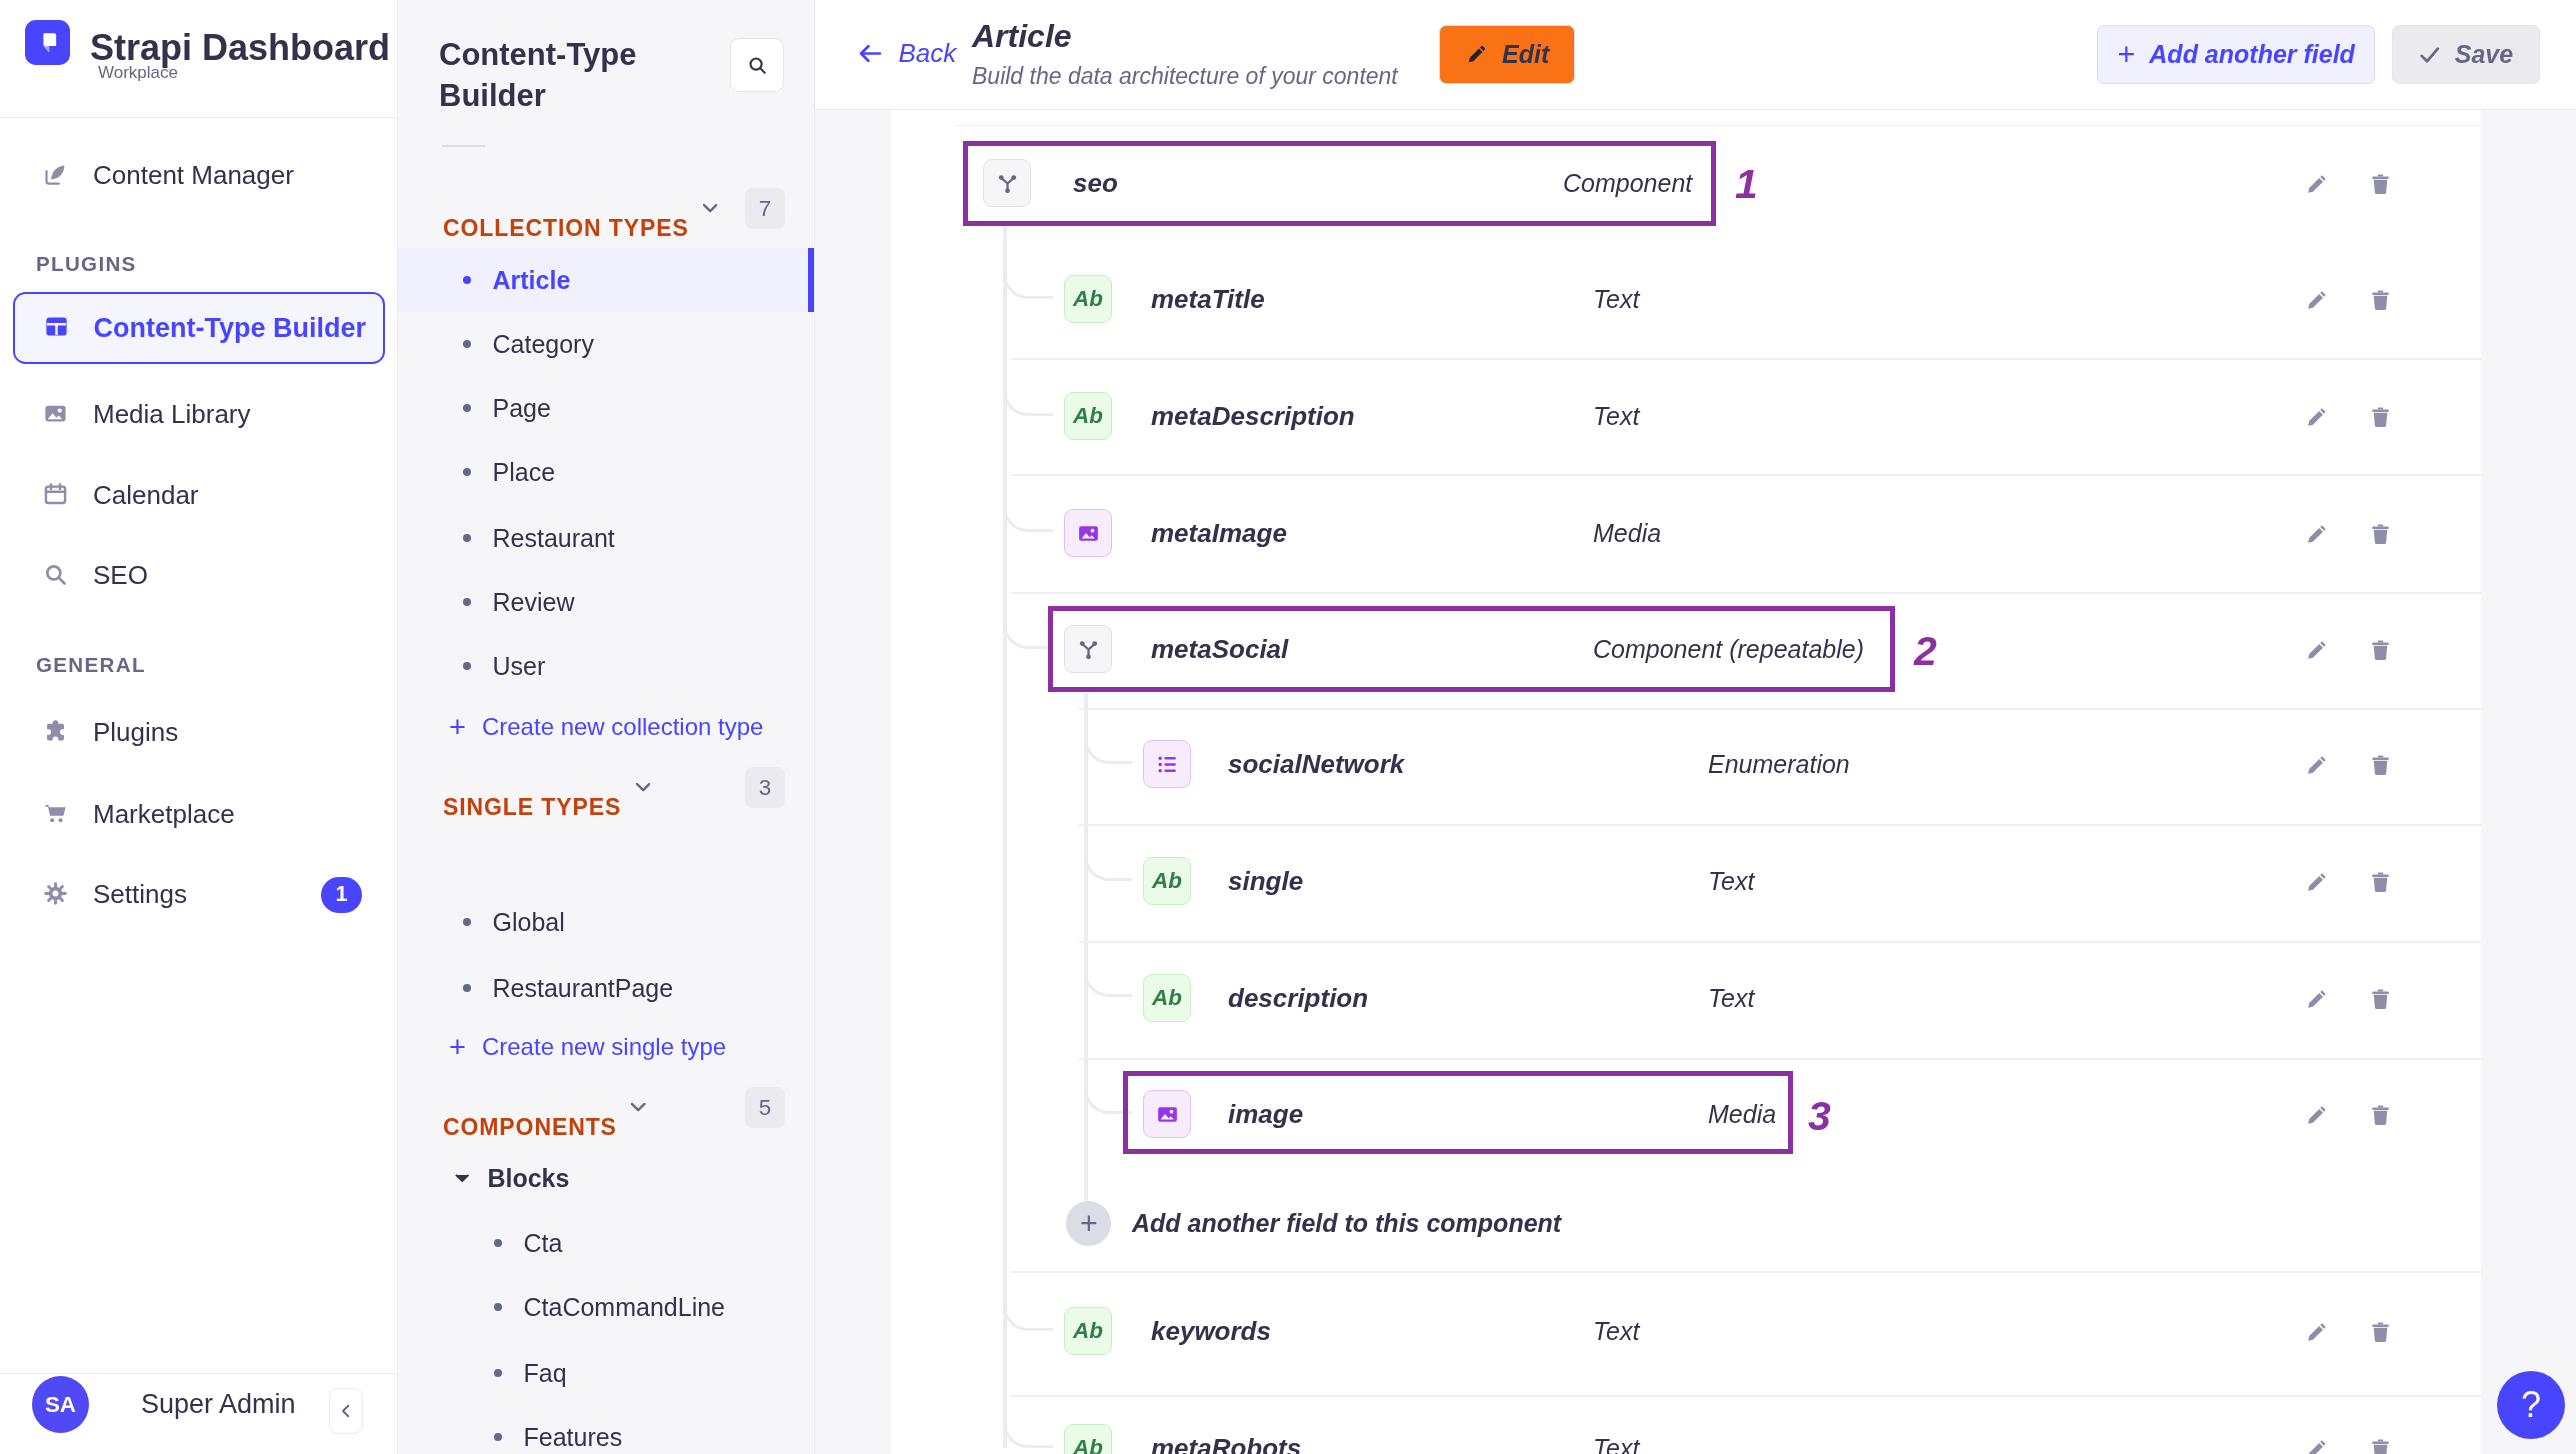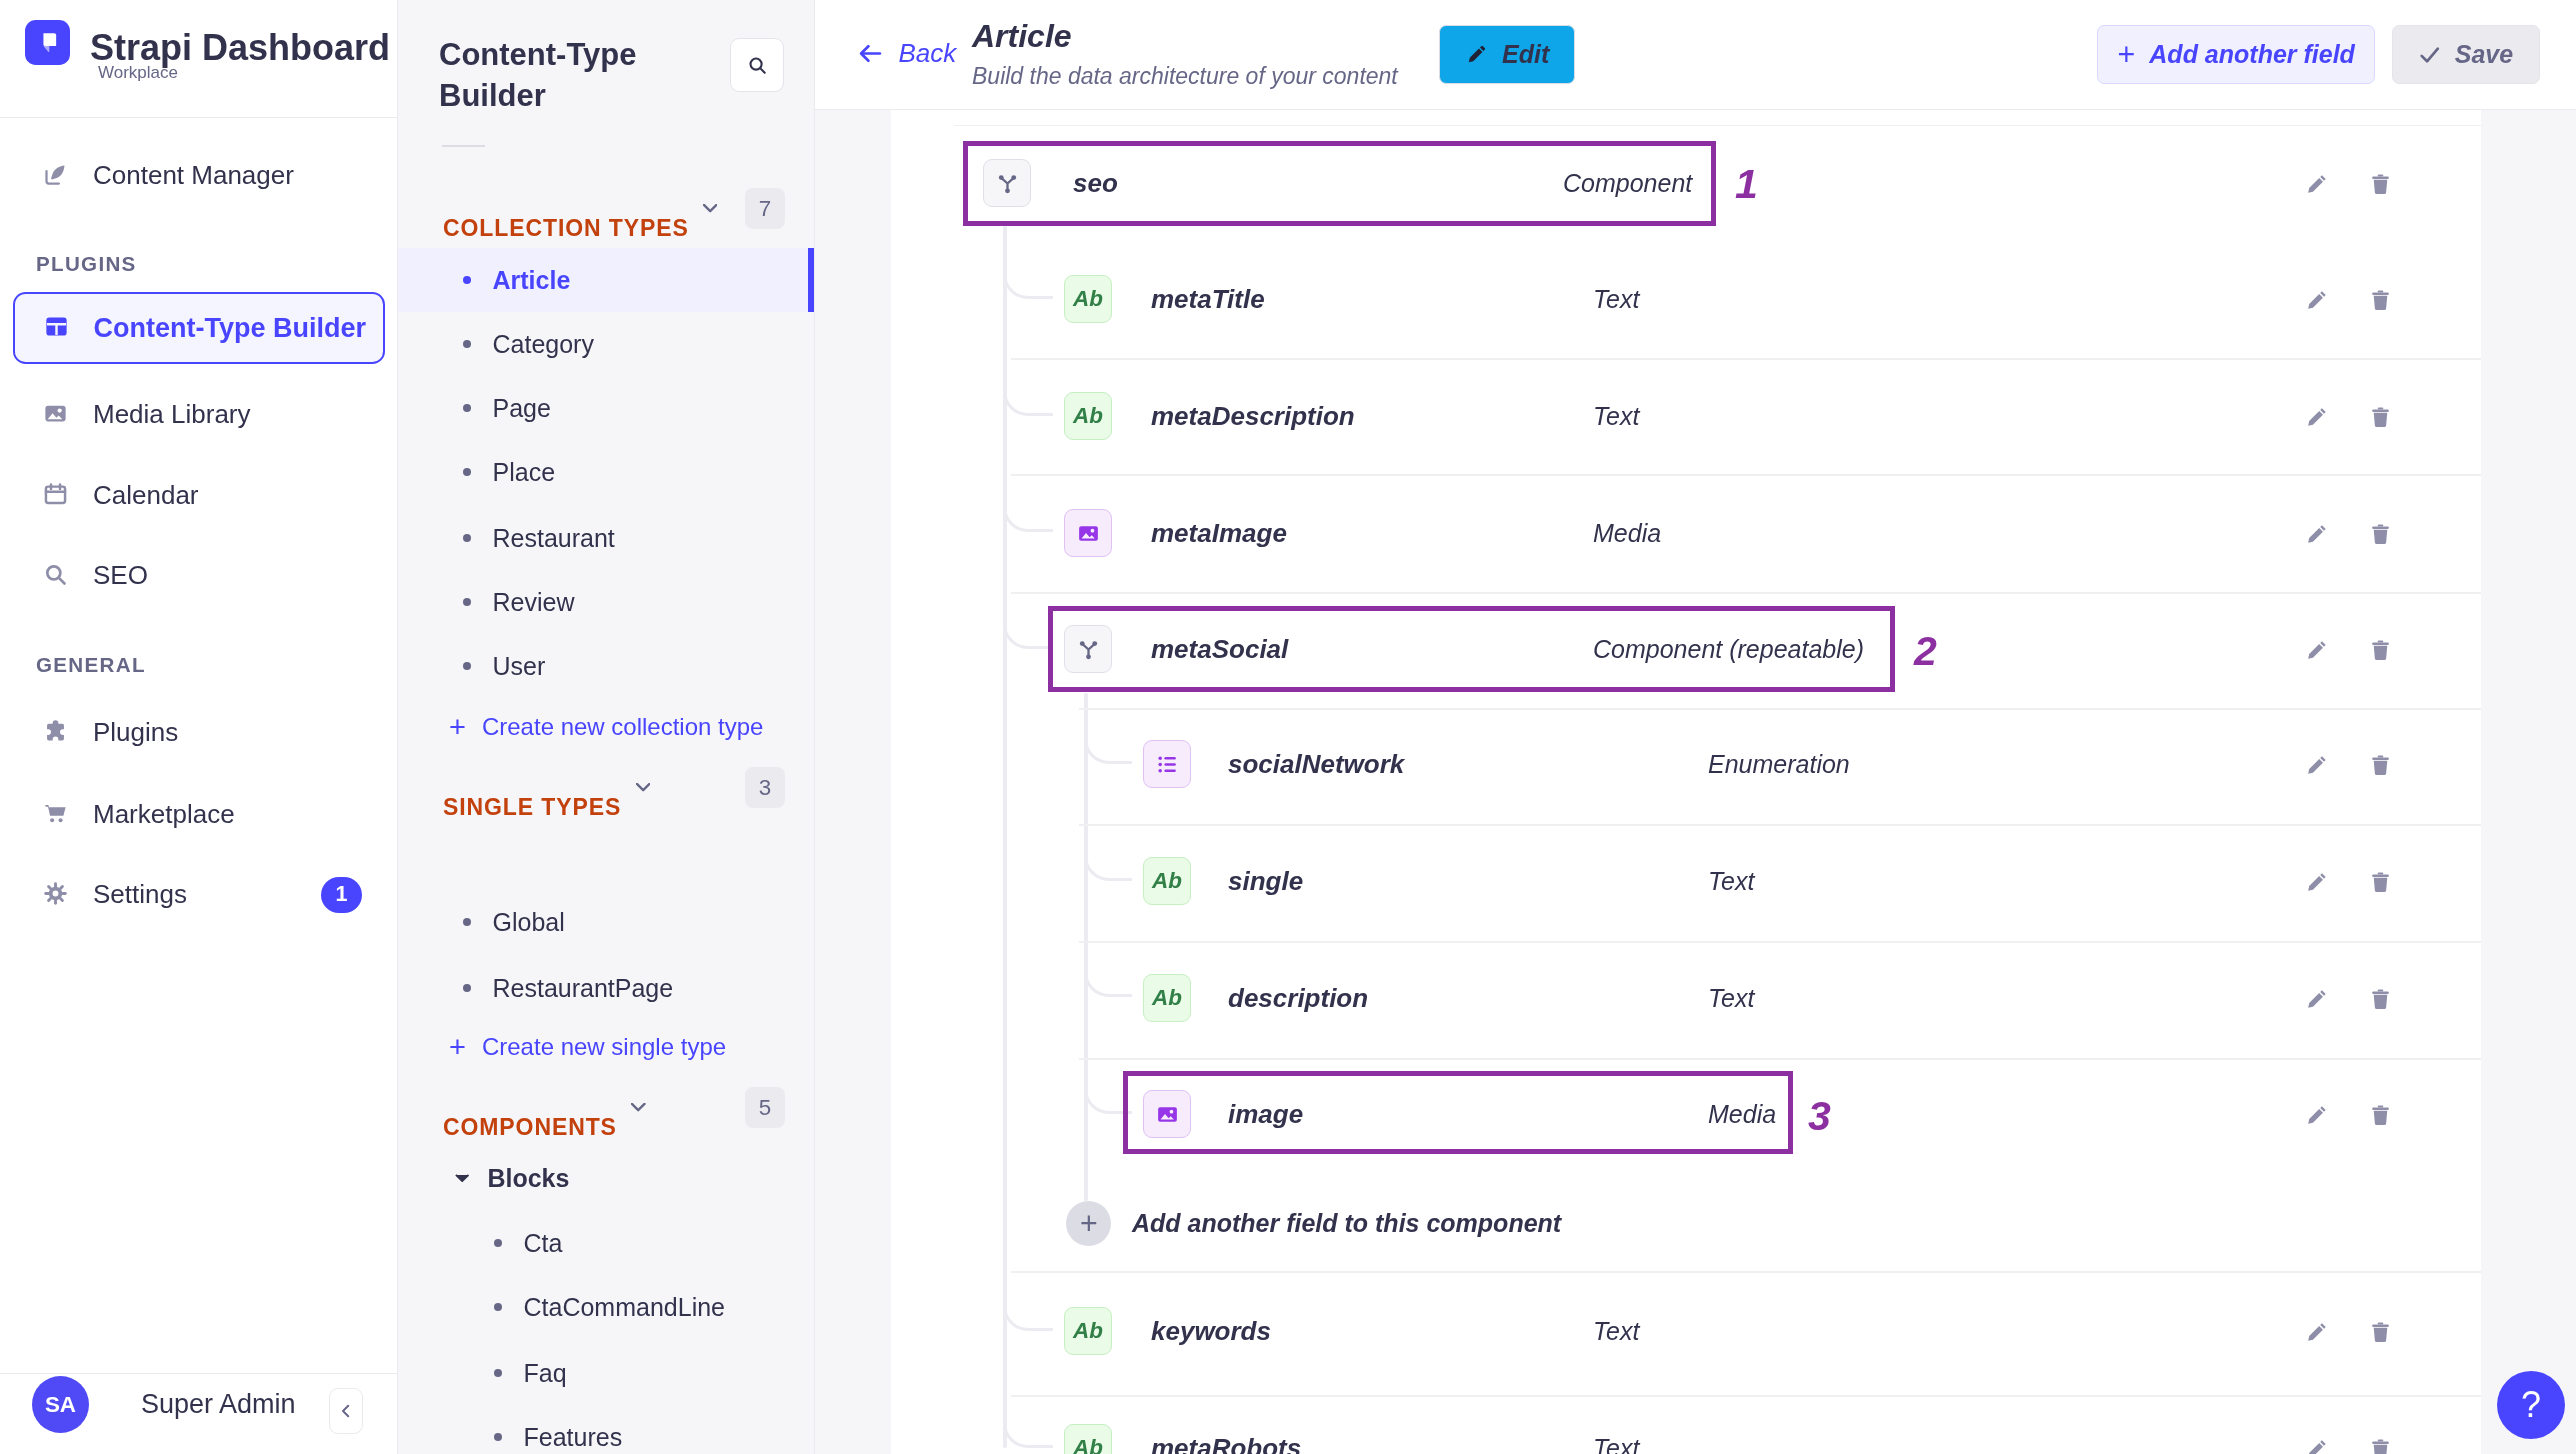--- a/index.html
+++ b/index.html
@@ -45,21 +45,21 @@
   .p-link .lbl { font-size:24px; color:#4945ff; }
 
   
   #main { position:absolute; left:815px; top:0; width:1761px; height:1454px;font-style:italic; }
   #mhead { position:absolute; left:0; top:0; right:0; height:110px; background:#fff; border-bottom:0.9px solid #eaeaef; }
   .back { position:absolute; left:42px; top:38px; display:flex; align-items:center; gap:14.4px; cursor:pointer; }
   .back .lbl { font-size:26px; color:#4945ff; }
   .mtitle { position:absolute; left:157px; top:18px; font-size:32px; font-weight:700; color:#32324d; }
   .msub { position:absolute; left:157px; top:63px; font-size:23px; color:#666687; }
   .btn { position:absolute; top:25px; height:59px; border-radius:7.2px; display:flex; align-items:center; justify-content:center; gap:14.4px; font-size:25px; font-weight:700; cursor:pointer; border:0.9px solid transparent; }
-  .btn-edit { left:624px; width:136px; background:#0ea5e9; border-color:#dcdce4; color:#32324d; }
+  .btn-edit { left:624px; width:136px; background:#f97316; border-color:#dcdce4; color:#32324d; }
   .btn-add { left:1282px; width:278px; background:#f0f0ff; border-color:#d9d8ff; color:#4945ff; }
   .btn-add .plus { font-size:30.5px; font-weight:400; }
   .btn-save { left:1577px; width:148px; background:#eaeaef; border-color:#e4e4ea; color:#666687; }
 
   #card { position:absolute; left:76px; top:110px; width:1590px; height:1345px; background:#fff; }
   .topline { position:absolute; left:63px; right:0; top:15.3px; height:0.9px; background:#f0f0f3; }
   .tline { position:absolute; width:3.6px; background:#ebebf1; border-radius:1.8px; }
   .elbow { position:absolute; border-left:3.6px solid #ebebf1; border-bottom:3.6px solid #ebebf1; border-bottom-left-radius:25px; }
   .rowdiv { position:absolute; right:0; height:1.8px; background:#f0f0f3; }
 

